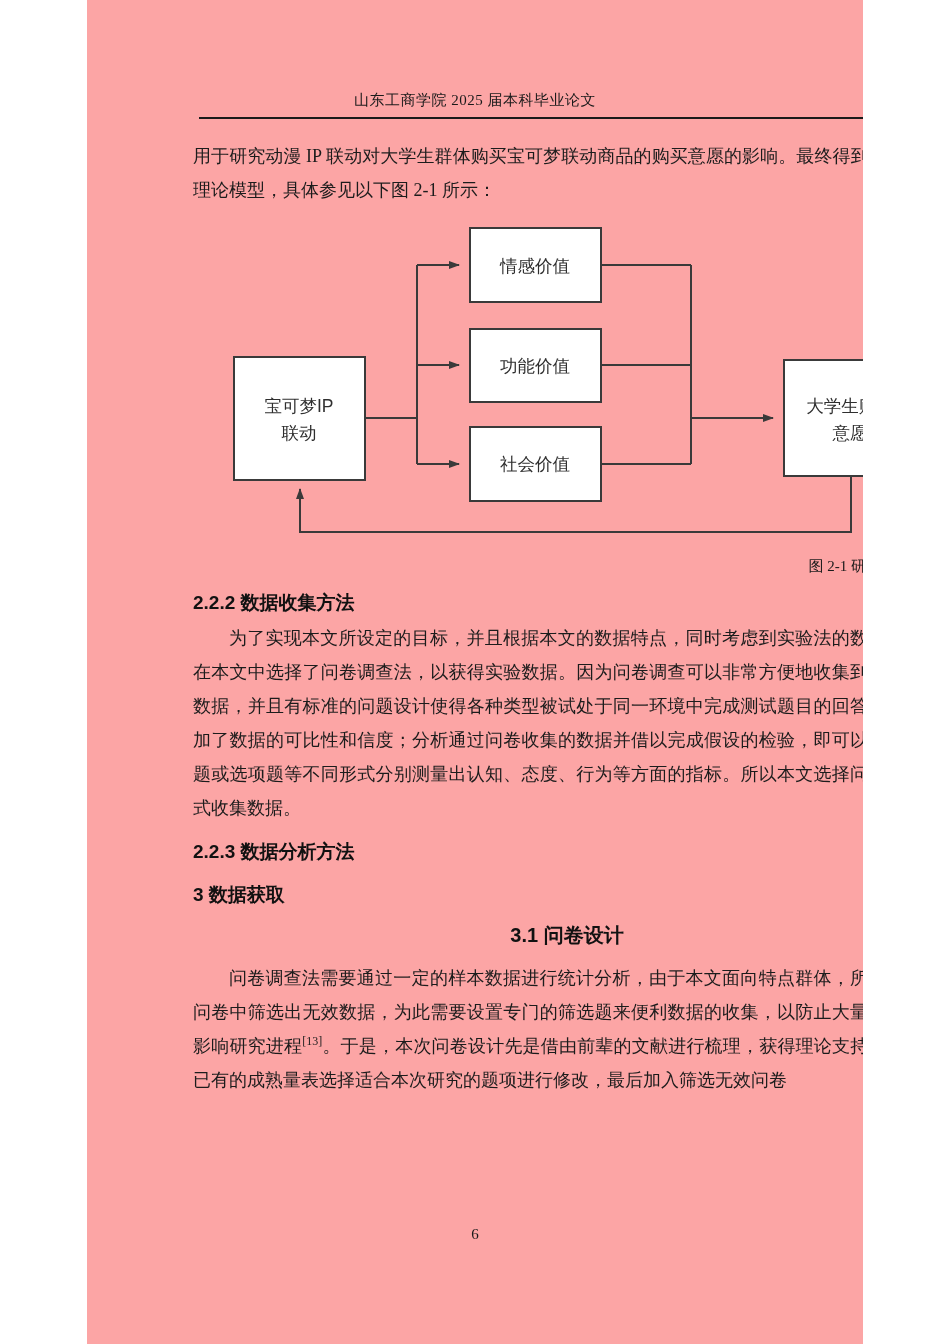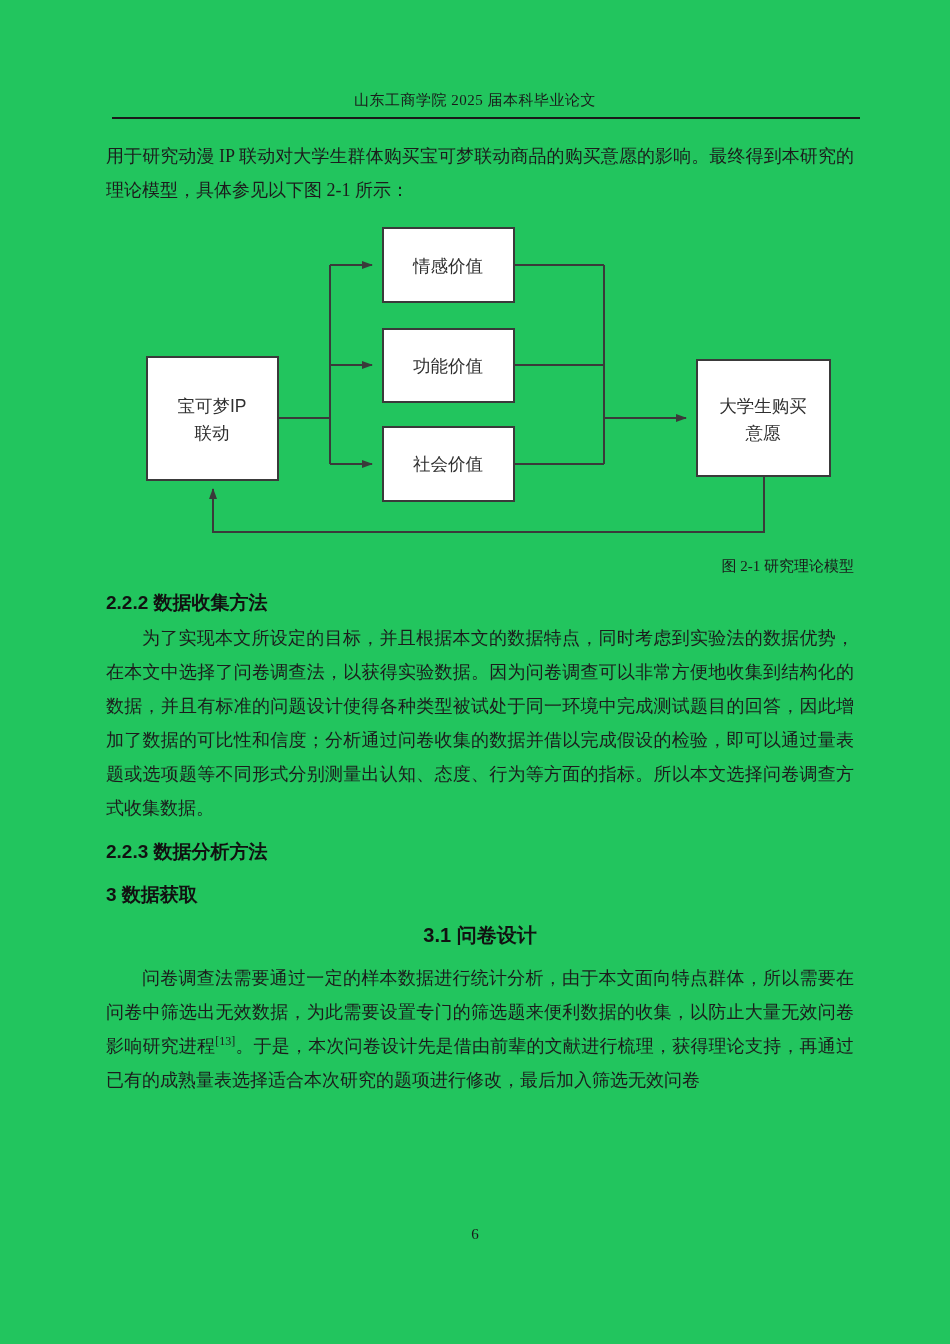--- a/index.html
+++ b/index.html
@@ -1,21 +1,21 @@
 <!DOCTYPE html>
 <html><head>
 <meta charset="utf-8">
 <style>
   * { margin:0; padding:0; box-sizing:border-box; }
   html,body { background:#ffffff; }
   .page {
     position:relative;
-    width:950px; height:1344px;
+    width:776px; height:1344px;
     margin:0 auto;
-    background:#22c55e;
+    background:#fca5a5;
     font-family:"Liberation Serif","DejaVu Serif",serif;
     color:#1c1c1c;
     overflow:hidden;
   }
   .page-header {
     position:absolute; top:91px; left:0; width:100%;
     text-align:center;
     font-size:15px; color:#1a1a1a;
     letter-spacing:0.5px;
   }

